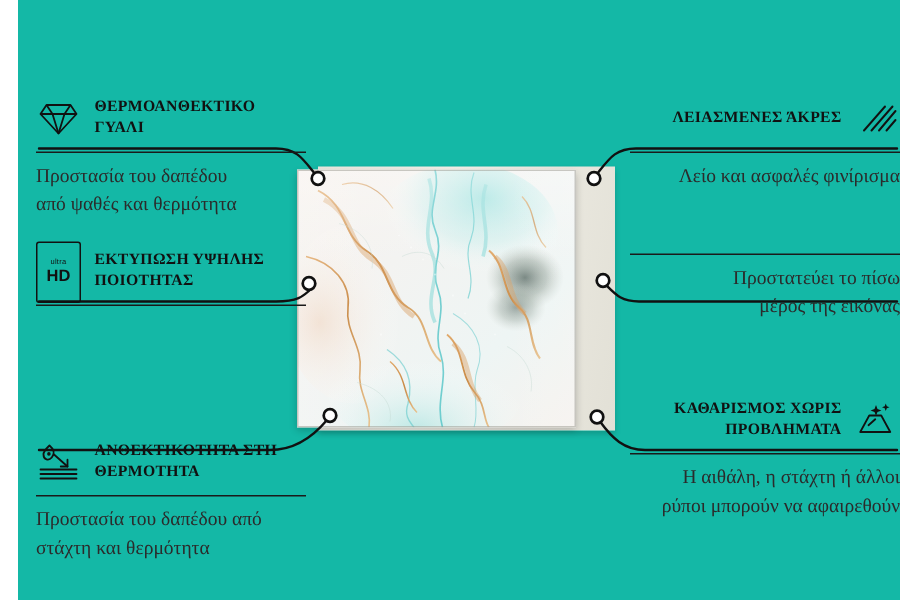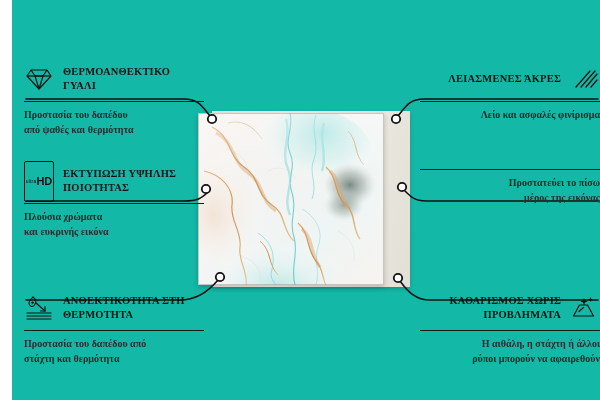--- a/index.html
+++ b/index.html
@@ -121,44 +121,43 @@
     align-items: center;
     justify-content: center;
     color: #111111;
   }
   .feat-rule {
     height: 0;
     border-top: 1.3px solid #1a1a1a;
     margin: 5px 0 6px 0;
   }
   .feat-desc {
-    font-size: 10px;
+    font-size: 13px;
     line-height: 1.45;
     color: #2b2b2b;
     white-space: pre-line;
-    font-weight: bold;
   }
 
   
   #f-left-1  { top: 62px; }
   #f-left-2  { top: 164px; }
   #f-left-3  { top: 263px; margin-top: 28px; }
   #f-right-1 { top: 62px; }
   #f-right-2 { top: 164px; }
-  #f-right-3 { top: 263px; margin-top: 28px; }
+  #f-right-3 { top: 263px; }
 
   
   .hd-badge {
     width: 30px;
     height: 41px;
     box-sizing: border-box;
     border: 1.2px solid #111;
     border-radius: 2px;
     display: flex;
-    flex-direction: row;
+    flex-direction: column;
     align-items: center;
     justify-content: center;
     line-height: 1;
     font-family: "Liberation Sans", sans-serif;
   }
   .hd-badge .u { font-size: 5px; letter-spacing: 0.2px; }
   .hd-badge .h { font-size: 11px; font-weight: bold; margin-top: 1px; }
 </style>
 </head>
 <body>
@@ -307,22 +306,20 @@
       <span class="feat-icon">
         <span class="hd-badge">
           <span class="u">ultra</span>
           <span class="h">HD</span>
         </span>
       </span>
       <span class="feat-title">ΕΚΤΥΠΩΣΗ ΥΨΗΛΗΣ
 ΠΟΙΟΤΗΤΑΣ</span>
     </div>
     <div class="feat-rule"></div>
-    <div class="feat-desc">Πλούσια χρώματα
-και ευκρινής εικόνα</div>
   </div>
 
   <div class="feature left" id="f-left-3">
     <div class="feat-head">
       <span class="feat-icon">
         <svg width="28" height="26" viewBox="0 0 28 26" fill="none" stroke="#111" stroke-width="1.2" stroke-linecap="round" stroke-linejoin="round">
           <path d="M8 2 C11 4.5, 11.5 7.5, 9.5 10 C7.5 12.5, 4 11.5, 4 8 C4 5.5, 6 4, 8 2 Z"></path>
           <circle cx="7.6" cy="7.6" r="1.2" fill="#111" stroke="none"></circle>
           <path d="M11 8 L20 16"></path>
           <path d="M20 16 L20 11.5 M20 16 L15.5 16"></path>

